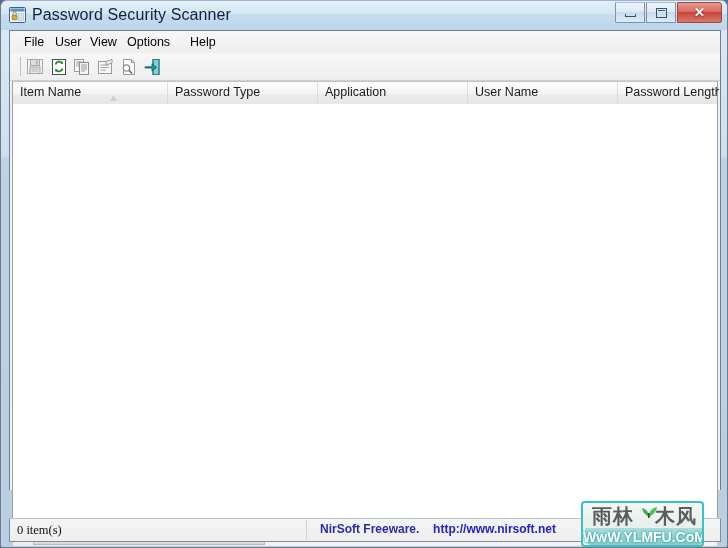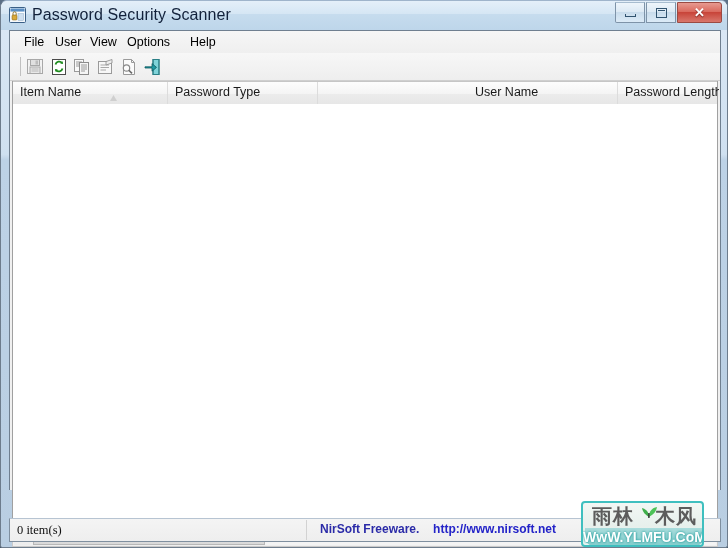--- a/index.html
+++ b/index.html
@@ -463,20 +463,23 @@
           <div class="hcell-label">Item Name</div>
         </div>
         <div id="sort-arrow">
           <svg width="9" height="8" viewBox="0 0 9 8">
             <path d="M4.5 1 L8 7 H1 Z" fill="#cfcfcf"></path>
           </svg>
         </div>
         <div class="hcell" style="left:155px;width:150px">
           <div class="hcell-label">Password Type</div>
         </div>
+        <div class="hcell" style="left:305px;width:150px">
+          <div class="hcell-label">Application</div>
+        </div>
         <div class="hcell" style="left:605px;width:101px;border-right:none">
           <div class="hcell-label">Password Length</div>
         </div>
         <div class="hcell" style="left:455px;width:150px">
           <div class="hcell-label">User Name</div>
         </div>
       </div>
       <div id="list-body"></div>
     </div>
 

